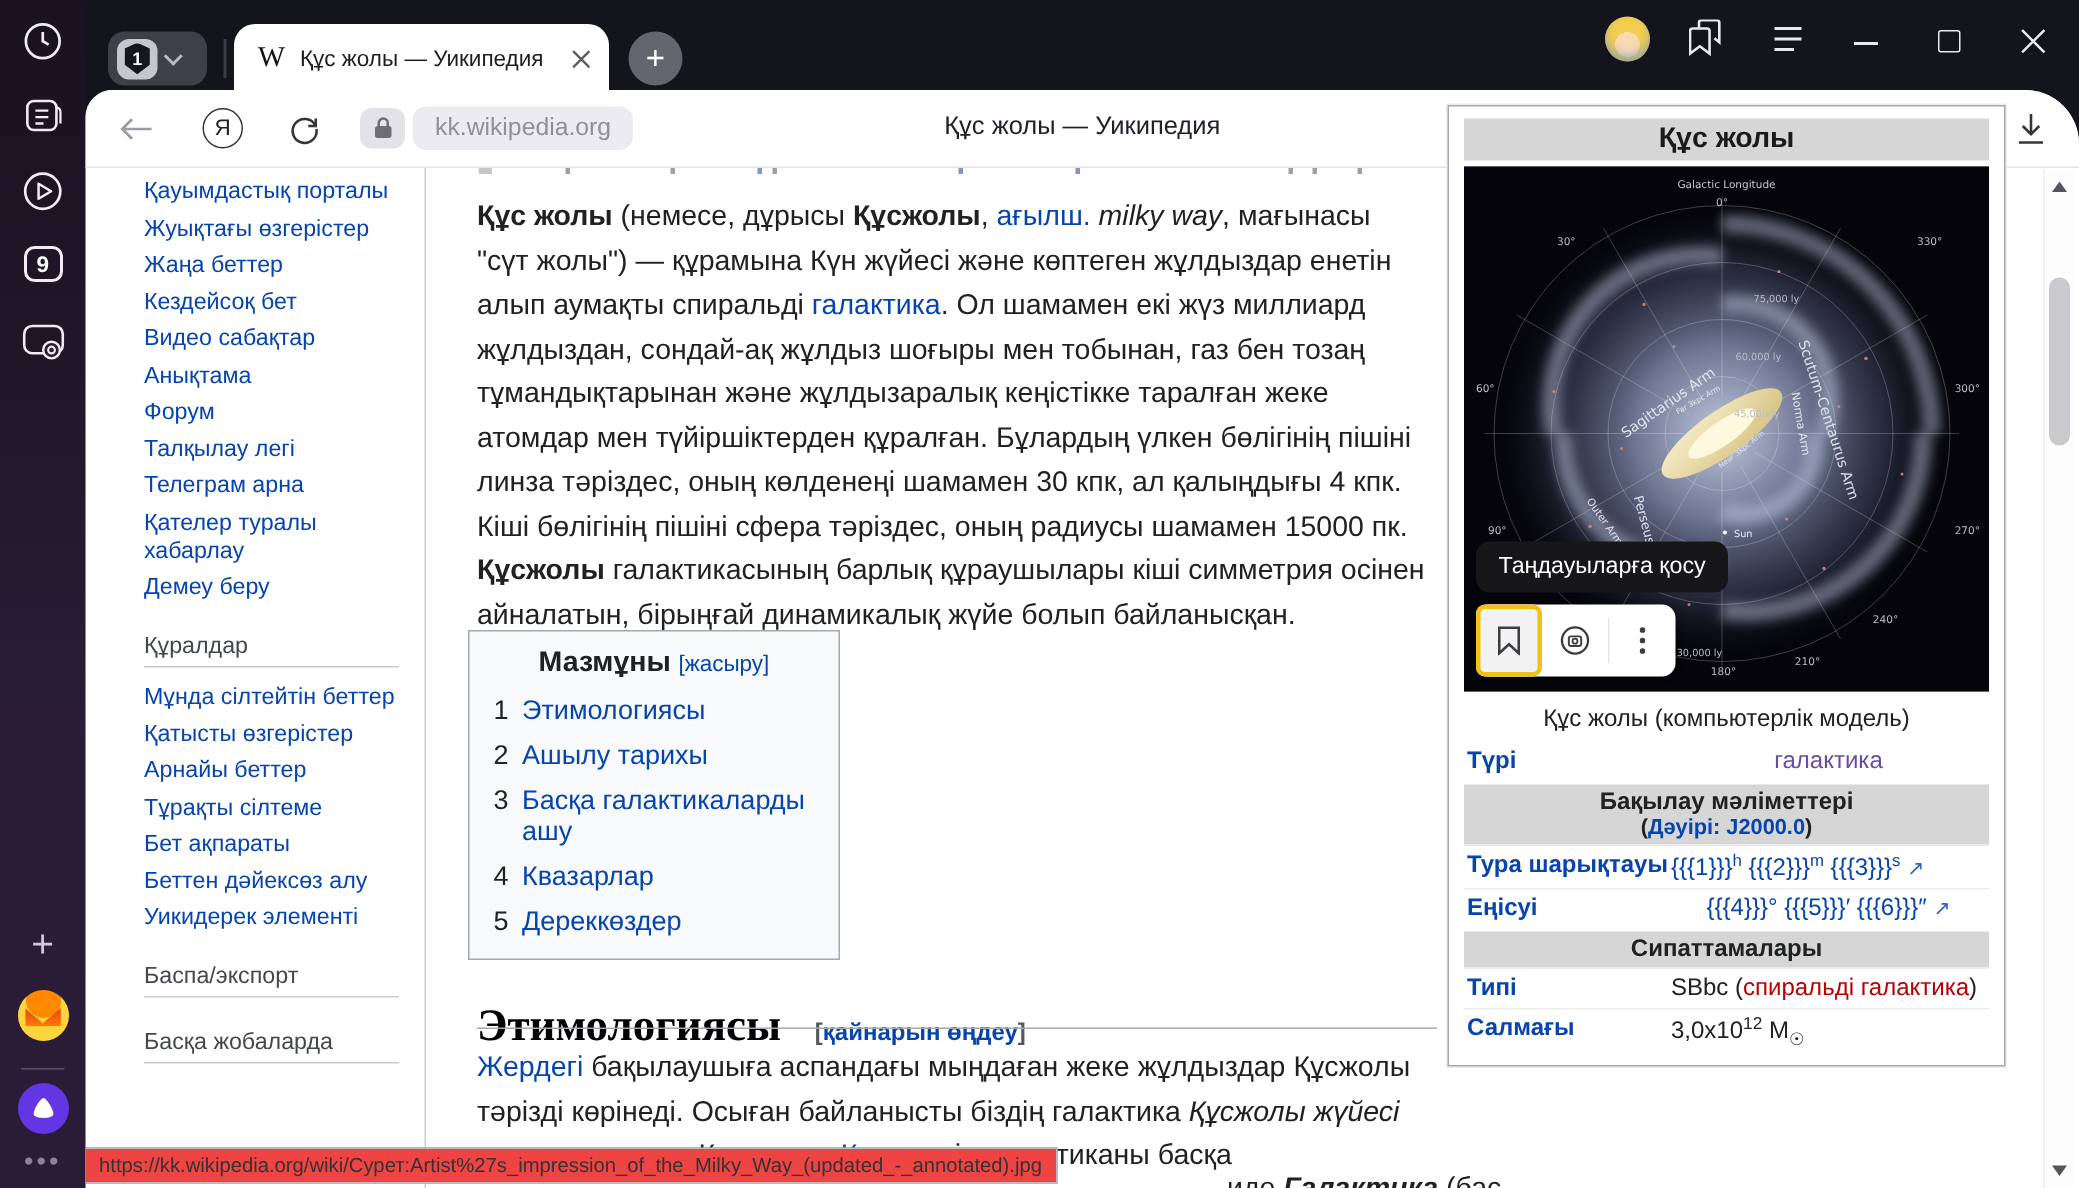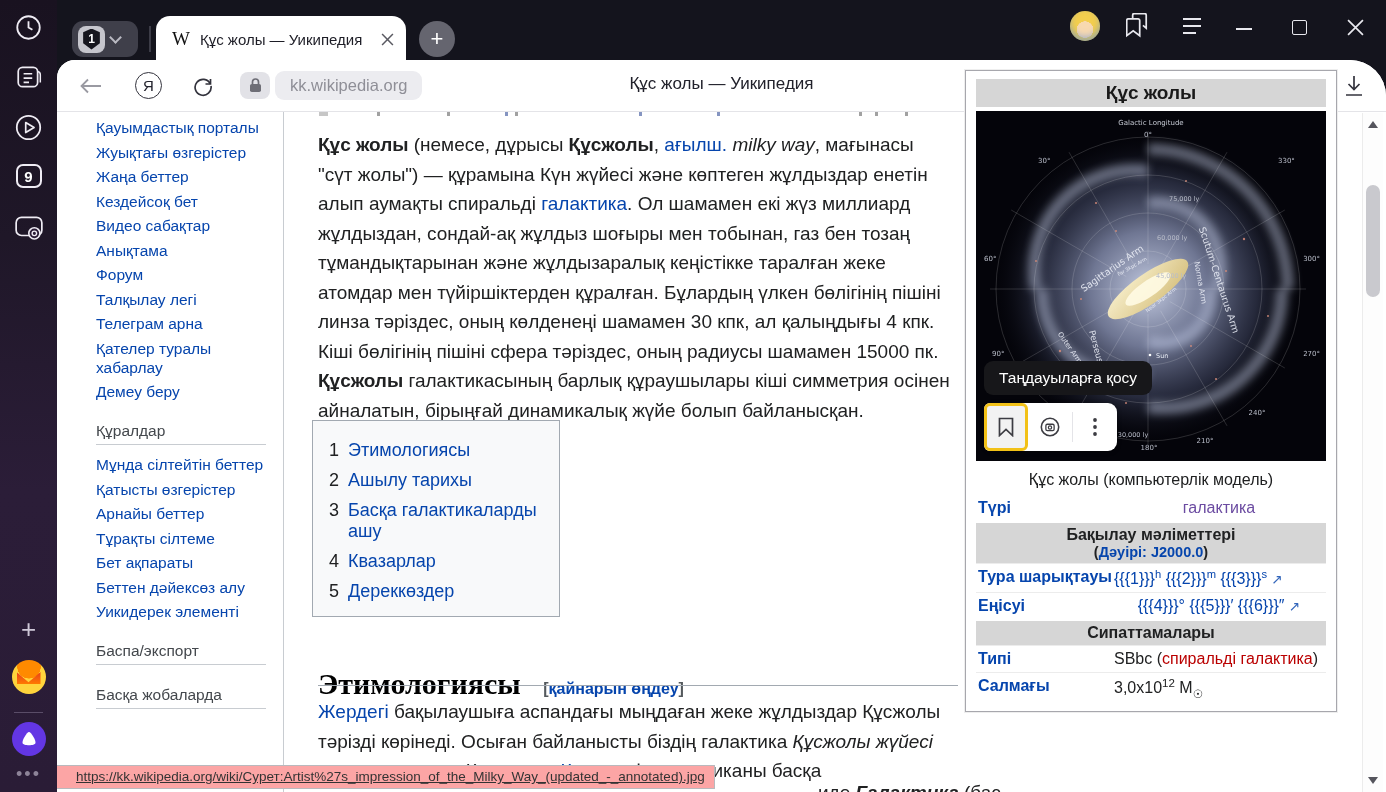--- a/index.html
+++ b/index.html
@@ -93,21 +93,21 @@
   .ib-sect .sub{font-size:14.5px;}
 
   
   .tooltip-bubble{position:absolute;left:8px;top:250px;background:#17171a;color:#fff;font-size:15.5px;border-radius:9px;padding:8px 15px;white-space:nowrap;}
   .img-toolbar{position:absolute;left:8px;top:292px;height:48px;background:#fff;border-radius:9px;display:flex;align-items:center;box-shadow:0 1px 4px rgba(0,0,0,.35);}
   .imgbtn{width:44px;height:48px;display:flex;align-items:center;justify-content:center;color:#3c3c42;}
   .imgbtn.hl{outline:3px solid #f2c117;outline-offset:-3px;border-radius:6px;background:#f2f2f2;}
   .imgtb-div{width:1px;height:30px;background:#e4e4e8;}
 
   
-  .statusbar{left:0px;top:705px;background:#fca5a5;border:1px solid #b9b9bd;border-left:none;font-size:13.5px;color:#333;padding:3px 9px 4px 19px;white-space:nowrap;text-decoration:underline;}
+  .statusbar{left:0px;top:705px;background:#ef4444;border:1px solid #b9b9bd;border-left:none;font-size:13.5px;color:#333;padding:3px 9px 4px 9px;white-space:nowrap;}
   .scrollbar{left:1305px;top:53px;width:21px;height:679px;background:#fdfdfd;border-left:1px solid #ececec;}
   .sb-arrow{position:absolute;left:5px;width:0;height:0;border-left:5px solid transparent;border-right:5px solid transparent;}
   .sb-thumb{position:absolute;left:3px;top:72px;width:14px;height:112px;background:#c9c9ce;border-radius:7px;}
 
   .clipline{left:262px;top:52px;width:640px;height:6px;overflow:hidden;opacity:.55;}
   .clipline i{position:absolute;top:0;width:3px;height:4px;background:#555;}
   svg text{font-family:"DejaVu Sans",sans-serif;}
 </style>
 </head>
 <body>
@@ -287,20 +287,24 @@
       <a>Беттен дәйексөз алу</a>
       <a>Уикидерек элементі</a>
       <h3>Баспа/экспорт</h3>
       <h3>Басқа жобаларда</h3>
     </div>
     <div class="abs nav-border"></div>
 
     <div class="abs article p-main" style="left:261px;top:70px;width:634px;"><span class="r-b">Құс жолы</span><span> (немесе, дұрысы </span><span class="r-b">Құсжолы</span><span>, </span><span class="r-l">ағылш.</span><span> </span><span class="r-i">milky way</span><span>, мағынасы "сүт жолы") — құрамына Күн жүйесі және көптеген жұлдыздар енетін алып аумақты спиральді </span><span class="r-l">галактика</span><span>. Ол шамамен екі жүз миллиард жұлдыздан, сондай-ақ жұлдыз шоғыры мен тобынан, газ бен тозаң тұмандықтарынан және жұлдызаралық кеңістікке таралған жеке атомдар мен түйіршіктерден құралған. Бұлардың үлкен бөлігінің пішіні линза тәріздес, оның көлденеңі шамамен 30 кпк, ал қалыңдығы 4 кпк. Кіші бөлігінің пішіні сфера тәріздес, оның радиусы шамамен 15000 пк. </span><span class="r-b">Құсжолы</span><span> галактикасының барлық құраушылары кіші симметрия осінен айналатын, бірыңғай динамикалық жүйе болып байланысқан.</span></div>
 
     <div class="abs toc">
+      <div class="tt">
+        <b>Мазмұны</b>
+        <a>[жасыру]</a>
+      </div>
       <div class="toc-row">
           <span class="n">1</span>
           <a>Этимологиясы</a>
         </div>
       <div class="toc-row">
           <span class="n">2</span>
           <a>Ашылу тарихы</a>
         </div>
       <div class="toc-row">
           <span class="n">3</span>

